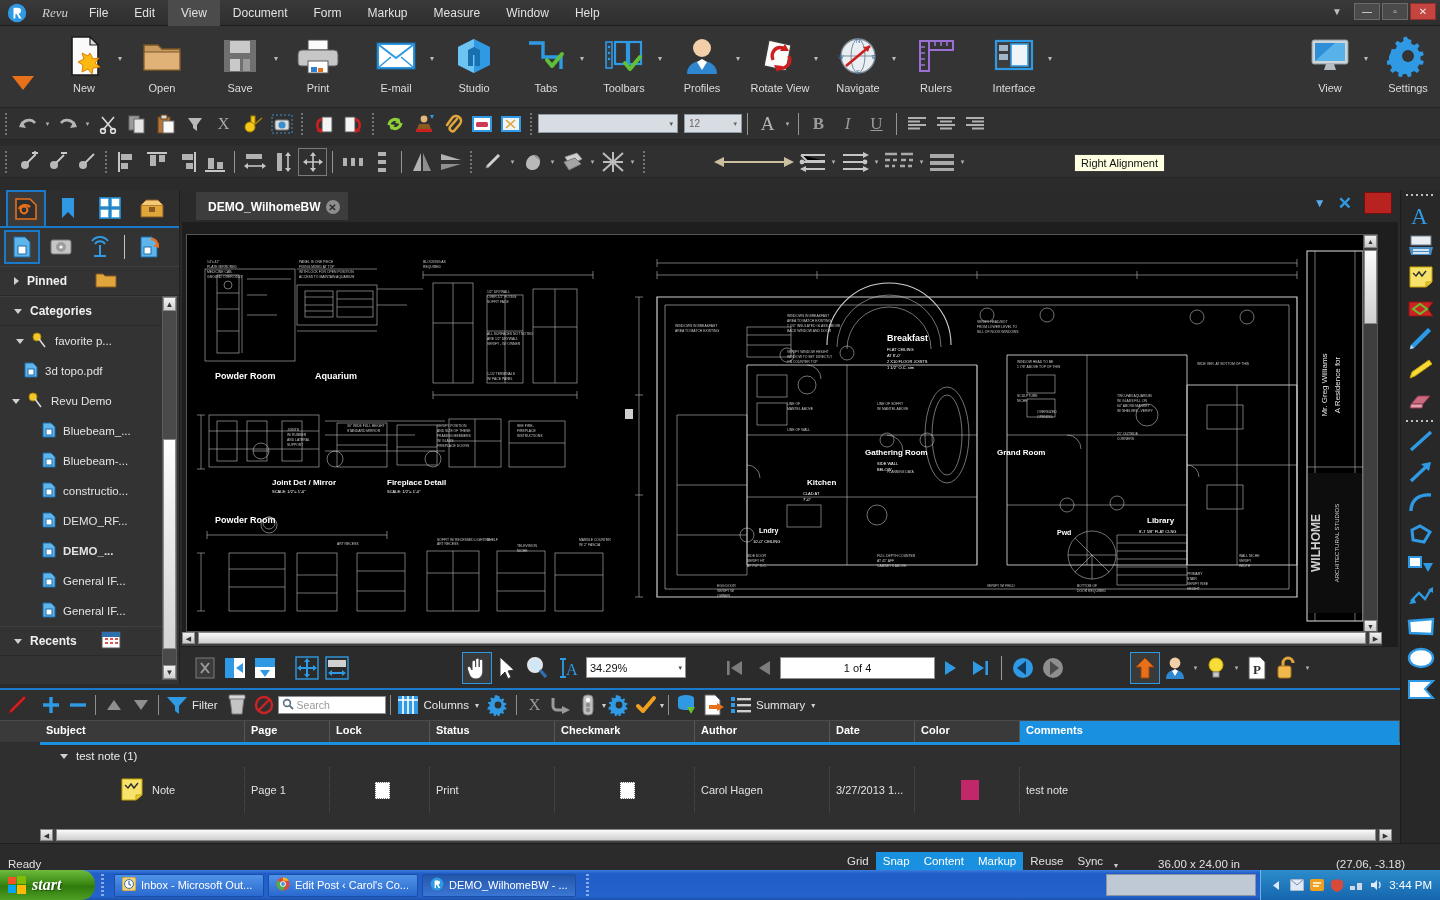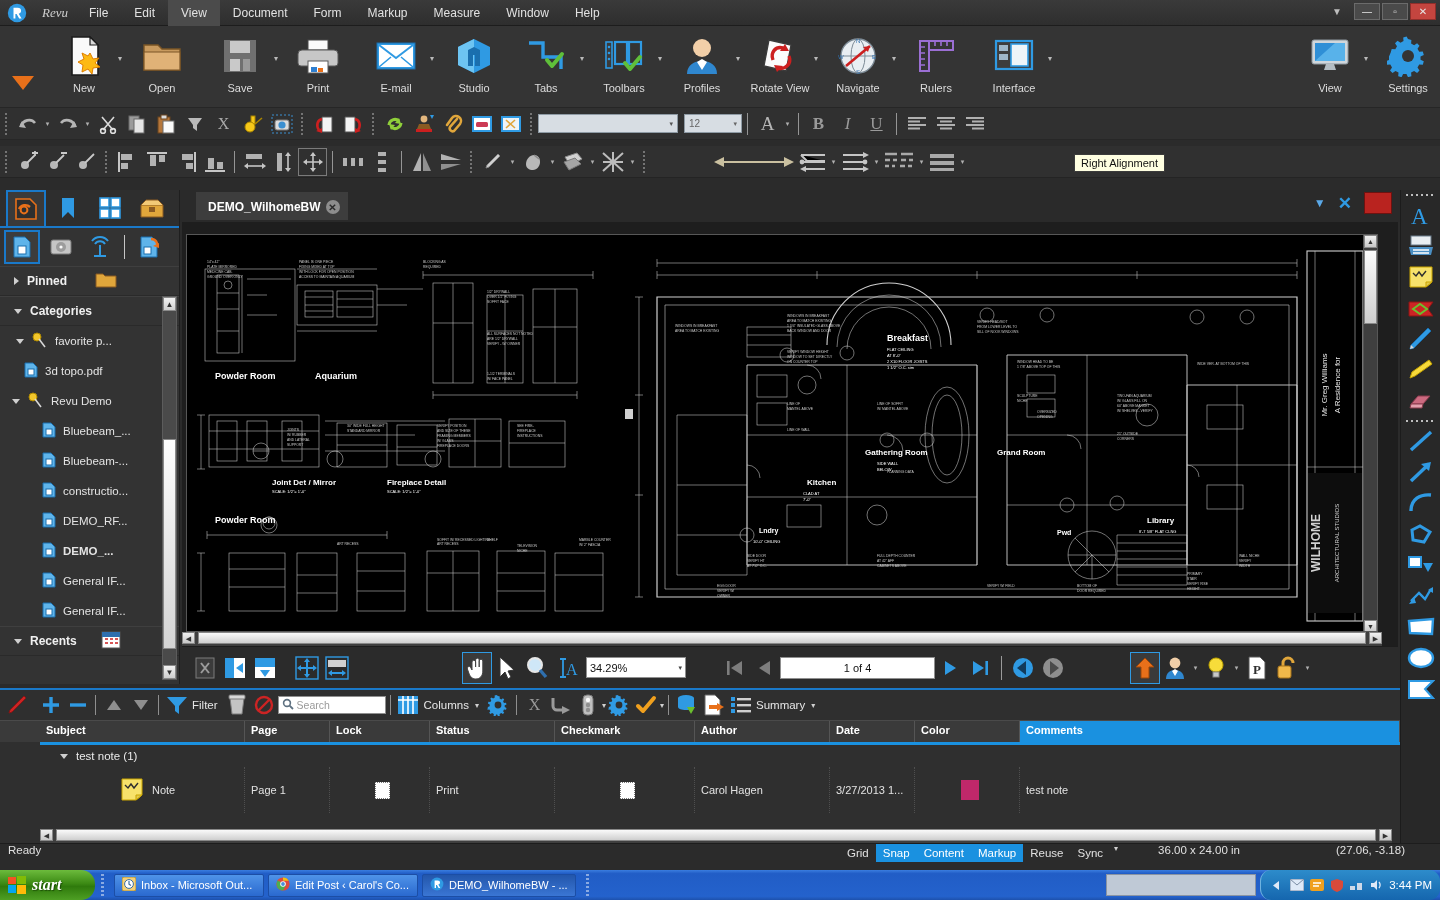--- a/index.html
+++ b/index.html
@@ -169,41 +169,41 @@
   
   .rightstrip { position:absolute; right:0; top:190px; width:40px; height:653px; background:#282828;
      border-left:1px solid #1c1c1c; display:flex; flex-direction:column; align-items:center; }
   .rs-ico { width:36px; height:31px; display:flex; align-items:center; justify-content:center; }
   .rs-dots { height:9px; width:30px;
      background:repeating-linear-gradient(to right,#bdbdbd 0 2px, transparent 2px 5px);
      background-size:5px 2px; background-repeat:repeat-x; background-position:0 4px; }
 
   
   .statusbar { position:absolute; left:0; top:843px; width:1440px; height:27px; background:#2b2b2b;
-     display:flex; align-items:flex-start; border-top:1px solid #1d1d1d; font-size:11.5px; color:#e0e0e0;}
+     display:flex; align-items:flex-end; border-top:1px solid #1d1d1d; font-size:11.5px; color:#e0e0e0;}
   .sb-pill { padding:3px 7px; }
   .sb-pill.on { background:#1a91e0; color:#fff; }
 
   
   .taskbar { position:absolute; left:0; top:870px; width:1440px; height:30px;
      background:linear-gradient(#3a7ddf,#215dc6 12%,#2462cc 88%,#1d51ad); display:flex; align-items:center;}
   .startbtn { width:95px; height:30px;
      background:linear-gradient(#6cbb3c,#3c8a14 45%,#2f7a0c 55%,#4e9f24);
      border-radius:0 14px 14px 0; display:flex; align-items:center; gap:5px; padding-left:8px;
      color:#fff; font-weight:bold; font-style:italic; font-size:16px;
      font-family:"Liberation Serif",serif; text-shadow:1px 1px 1px #1c4f06;}
   .tb-grip { width:9px;height:22px; margin:0 5px;
      background:repeating-linear-gradient(to bottom,#dfe8f7 0 2px, transparent 2px 4px);
      background-size:3px 4px; background-repeat:repeat-y; background-position:1px 0; opacity:.55;}
   .taskitem { height:23px; min-width:150px; background:linear-gradient(#4f93e8,#2a69cf);
      border:1px solid #1c4ea5; border-radius:2px; display:flex; align-items:center; gap:5px;
      padding:0 7px; color:#fff; font-size:11px; margin-right:4px; }
   .taskitem.active { background:linear-gradient(#2356ab,#3a76d4); }
   .tray { margin-left:auto; height:30px; display:flex; align-items:center; gap:5px; padding:0 8px;
-     background:linear-gradient(#2d8ccb,#1566ae); border-left:1px solid #6fb3e0; color:#fff; font-size:11.5px;border-radius:11px;}
+     background:linear-gradient(#2d8ccb,#1566ae); border-left:1px solid #6fb3e0; color:#fff; font-size:11.5px;}
   .trayico { width:15px;height:15px; display:flex;align-items:center;justify-content:center; }
 </style>
 </head>
 <body>
 
 <div id="app">
 
   <div class="menubar">
     <div class="revu-logo">
       <svg width="20" height="20" viewBox="0 0 20 20">

